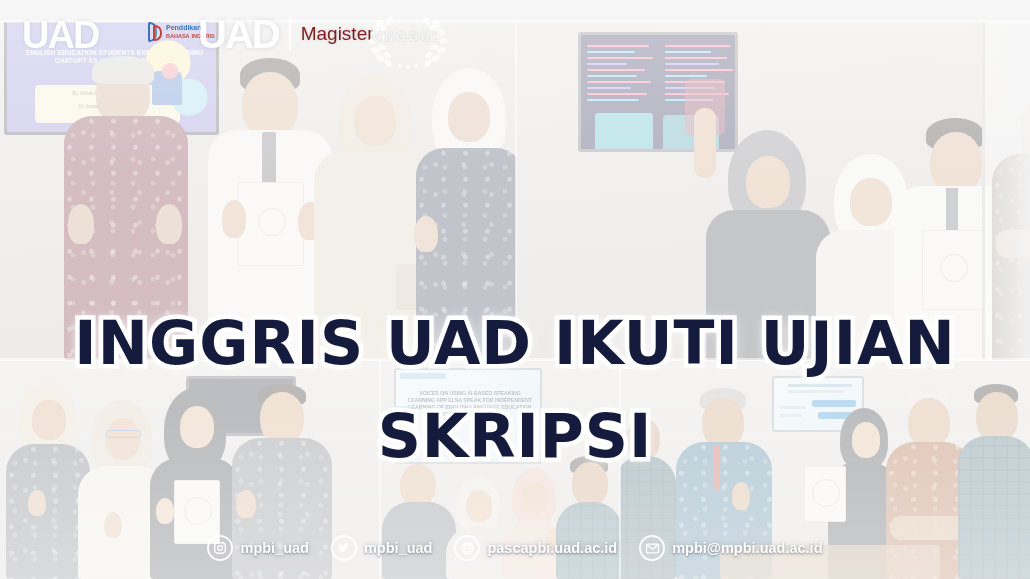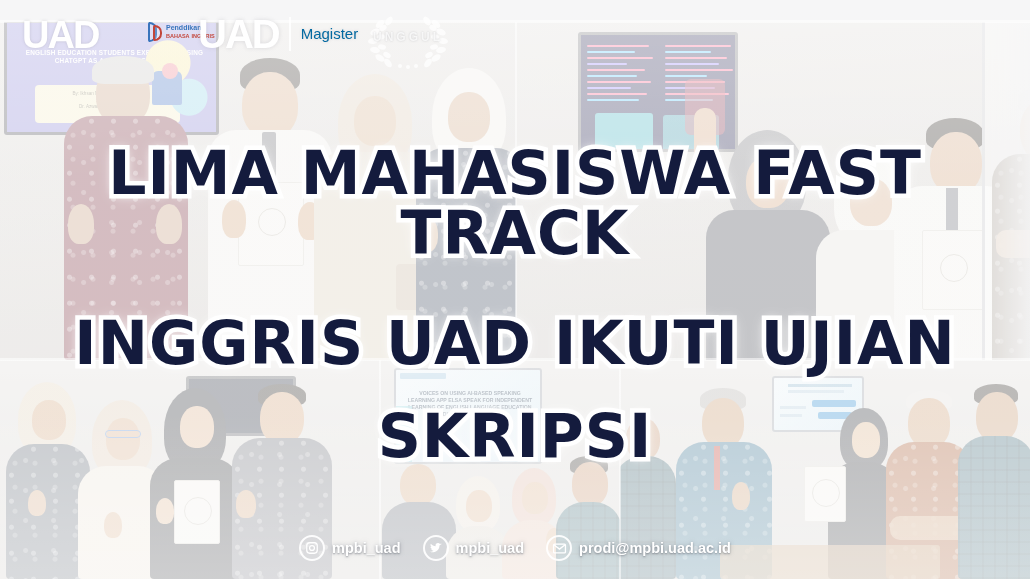--- a/index.html
+++ b/index.html
@@ -141,21 +141,21 @@
   .hdr-right {
     position: absolute; left: 198px; top: 14px;
     display: flex; align-items: center; gap: 10px;
   }
   .uad-mark2 {
     font-size: 40px; font-weight: bold; color: #ffffff;
     letter-spacing: -2px; line-height: 1;
     text-shadow: 0 0 4px rgba(150,150,158,.3);
   }
   .hdr-divider { width: 2px; height: 34px; background: rgba(255,255,255,.85); }
-  .hdr-prodi { color: #0369a1; font-size: 15px; line-height: 1.2; text-shadow: 0 0 3px rgba(140,140,150,.3); }
+  .hdr-prodi { color: #7f1d1d; font-size: 19px; line-height: 1.2; text-shadow: 0 0 3px rgba(140,140,150,.3); }
 
   
   .badge {
     position: absolute; left: 354px; top: 2px;
     width: 108px; height: 70px;
     display: flex; align-items: center; justify-content: center;
   }
   .badge-text {
     color: rgba(255,255,255,.78); font-size: 12px; letter-spacing: 3px; font-weight: 600;
     text-shadow: 0 0 2px rgba(160,160,165,.5);
@@ -502,21 +502,20 @@
           <ellipse cx="75" cy="53" rx="4" ry="2.6" transform="rotate(-30 75 53)"></ellipse>
           <circle cx="46" cy="64" r="2"></circle>
             <circle cx="54" cy="65" r="2"></circle>
             <circle cx="62" cy="64" r="2"></circle>
         </g>
       </svg>
       <div class="badge-text" style="position:absolute;">UNGGUL</div>
     </div>
   </div>
 
-  <div class="headline hl1">LIMA MAHASISWA FAST TRACK</div>
   <div class="headline hl3">INGGRIS UAD IKUTI UJIAN</div>
   <div class="headline hl4">SKRIPSI</div>
 
   <div class="contact-bar">
 
 
     <div class="contact-item">
       <span class="c-ico">
         <svg width="14" height="14" viewBox="0 0 24 24" fill="none" stroke="#fff" stroke-width="2.2">
           <rect x="3" y="3" width="18" height="18" rx="5"></rect>
@@ -529,25 +528,35 @@
 
     <div class="contact-item">
       <span class="c-ico">
         <svg width="14" height="14" viewBox="0 0 24 24" fill="#fff">
           <path d="M22 5.9c-.7.3-1.5.5-2.4.6.9-.5 1.5-1.3 1.8-2.3-.8.5-1.7.8-2.6 1A4.1 4.1 0 0 0 11.6 9c-3.4-.2-6.4-1.8-8.4-4.3-.4.6-.6 1.3-.6 2.1 0 1.4.7 2.7 1.8 3.4-.7 0-1.3-.2-1.9-.5 0 2 1.4 3.7 3.3 4-.3.1-.7.2-1.1.2-.3 0-.5 0-.8-.1.5 1.6 2 2.8 3.8 2.8a8.2 8.2 0 0 1-6.1 1.7A11.6 11.6 0 0 0 18 8.2c0-.2 0-.4 0-.5.8-.6 1.5-1.2 2-2z"></path>
         </svg>
       </span>
       <span class="c-txt">mpbi_uad</span>
     </div>
 
+    <div class="contact-item">
+      <span class="c-ico">
+        <svg width="15" height="15" viewBox="0 0 24 24" fill="none" stroke="#fff" stroke-width="1.9">
+          <circle cx="12" cy="12" r="9"></circle>
+          <ellipse cx="12" cy="12" rx="4" ry="9"></ellipse>
+          <path d="M3 12h18M4.6 6.8h14.8M4.6 17.2h14.8"></path>
+        </svg>
+      </span>
+      <span class="c-txt">pascapbi.uad.ac.id</span>
+    </div>
 
     <div class="contact-item">
       <span class="c-ico">
         <svg width="15" height="15" viewBox="0 0 24 24" fill="none" stroke="#fff" stroke-width="2.1">
           <rect x="2.5" y="5" width="19" height="14" rx="1.5"></rect>
           <path d="M3 6l9 7 9-7"></path>
         </svg>
       </span>
-      <span class="c-txt">prodi@mpbi.uad.ac.id</span>
+      <span class="c-txt">mpbi@mpbi.uad.ac.id</span>
     </div>
 
   </div>
 </div>
 
 </body></html>

